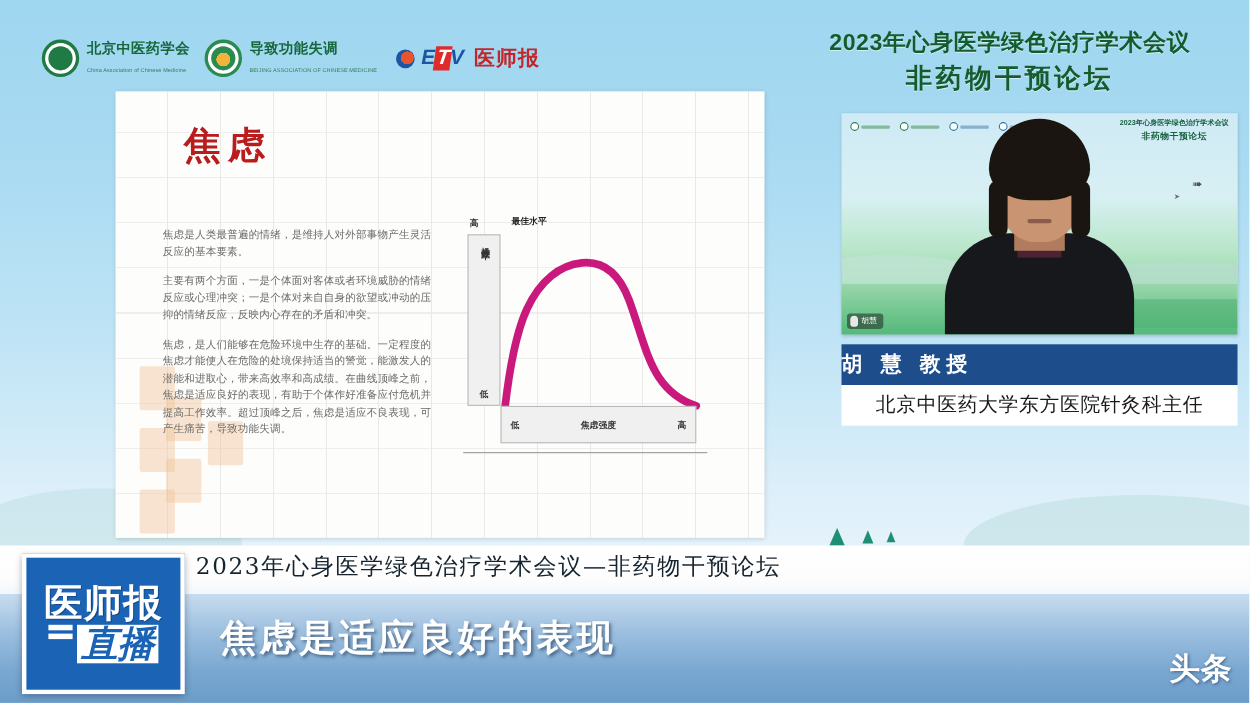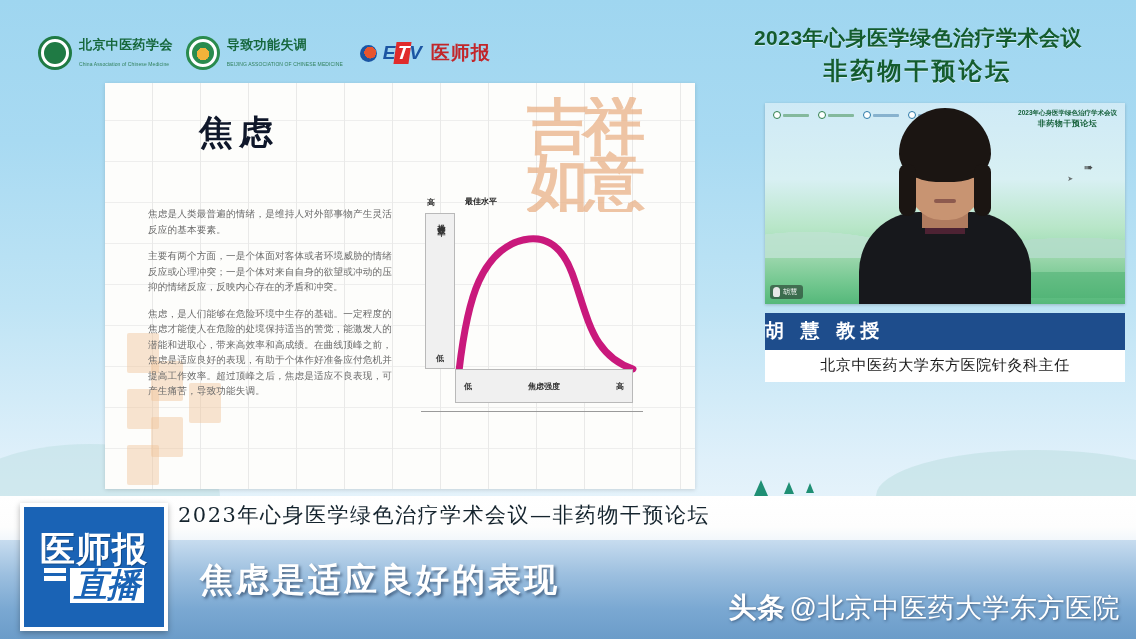--- a/index.html
+++ b/index.html
@@ -114,23 +114,22 @@
   #slide-grid {
     position: absolute; inset: 0;
     background-image:
       repeating-linear-gradient(90deg, transparent 0 47px, #d9d9d9 47px 48px),
       repeating-linear-gradient(0deg, transparent 0 40px, #e2e2e2 40px 41px);
     opacity: .55;
   }
   #slide-title {
     position: absolute; left: 62px; top: 27px;
     font-family: "DejaVu Serif", "Liberation Serif", serif;
-    font-size: 34px; font-weight: 700; color: #0f172a;
+    font-size: 34px; font-weight: 700; color: #b91c1c;
     letter-spacing: 6px;
-    margin-left: 32px;
   }
   #calli {
     position: absolute; right: 18px; top: 14px;
     width: 150px; height: 115px;
     font-family: "DejaVu Serif", "Liberation Serif", serif;
     font-size: 62px; font-weight: 700; color: #e9b288;
     opacity: .75; line-height: .92;
     letter-spacing: -6px; overflow: hidden;
   }
   .seal {
@@ -307,21 +306,21 @@
   #plate { position: absolute; left: 765px; top: 313px; width: 360px; }
   #plate-top {
     background: #1e4d8c; color: #fff;
     text-align: left; padding: 5px 0 6px;
     font-family: "DejaVu Serif", "Liberation Serif", serif;
     font-size: 19px; font-weight: 700; letter-spacing: 5px;
   }
   #plate-bot {
     background: #fff; color: #1a1a1a;
     text-align: center; padding: 6px 14px 7px;
-    font-size: 15px; letter-spacing: .6px;
+    font-size: 18px; letter-spacing: .6px;
   }
 
   
   #banner {
     position: absolute; left: 0; bottom: 0; width: 1136px; height: 143px;
   }
   #banner-strip1 {
     position: absolute; left: 0; top: 0; width: 100%; height: 44px;
     background: linear-gradient(180deg,#ffffff 0%, #fdfdfd 70%, #f2f7fb 100%);
   }
@@ -419,21 +418,20 @@
   <div id="conf-title">
     <div class="l1">2023年心身医学绿色治疗学术会议</div>
     <div class="l2">非药物干预论坛</div>
   </div>
 
   <div id="slide">
     <div id="slide-grid"></div>
 
     <div id="slide-title">焦虑</div>
 
-    <div id="calli">吉祥如意</div>
 
     <div class="seal" style="left:22px; top:250px;"></div>
     <div class="seal" style="left:22px; top:306px;"></div>
     <div class="seal" style="left:46px; top:278px;"></div>
     <div class="seal" style="left:46px; top:334px;"></div>
     <div class="seal" style="left:22px; top:362px;"></div>
     <div class="seal" style="left:84px; top:300px;"></div>
 
     <div id="slide-body">
       <p>焦虑是人类最普遍的情绪，是维持人对外部事物产生灵活反应的基本要素。</p>
@@ -530,17 +528,16 @@
         <span class="eq">
             <i></i>
             <i></i>
           </span>
         <span class="zl">直播</span>
       </div>
     </div>
 
     <div id="watermark">
       <span class="tt">头条</span>
-      <span class="at">@北京中医药大学东方医院</span>
     </div>
   </div>
 
 </div>
 
 </body></html>

